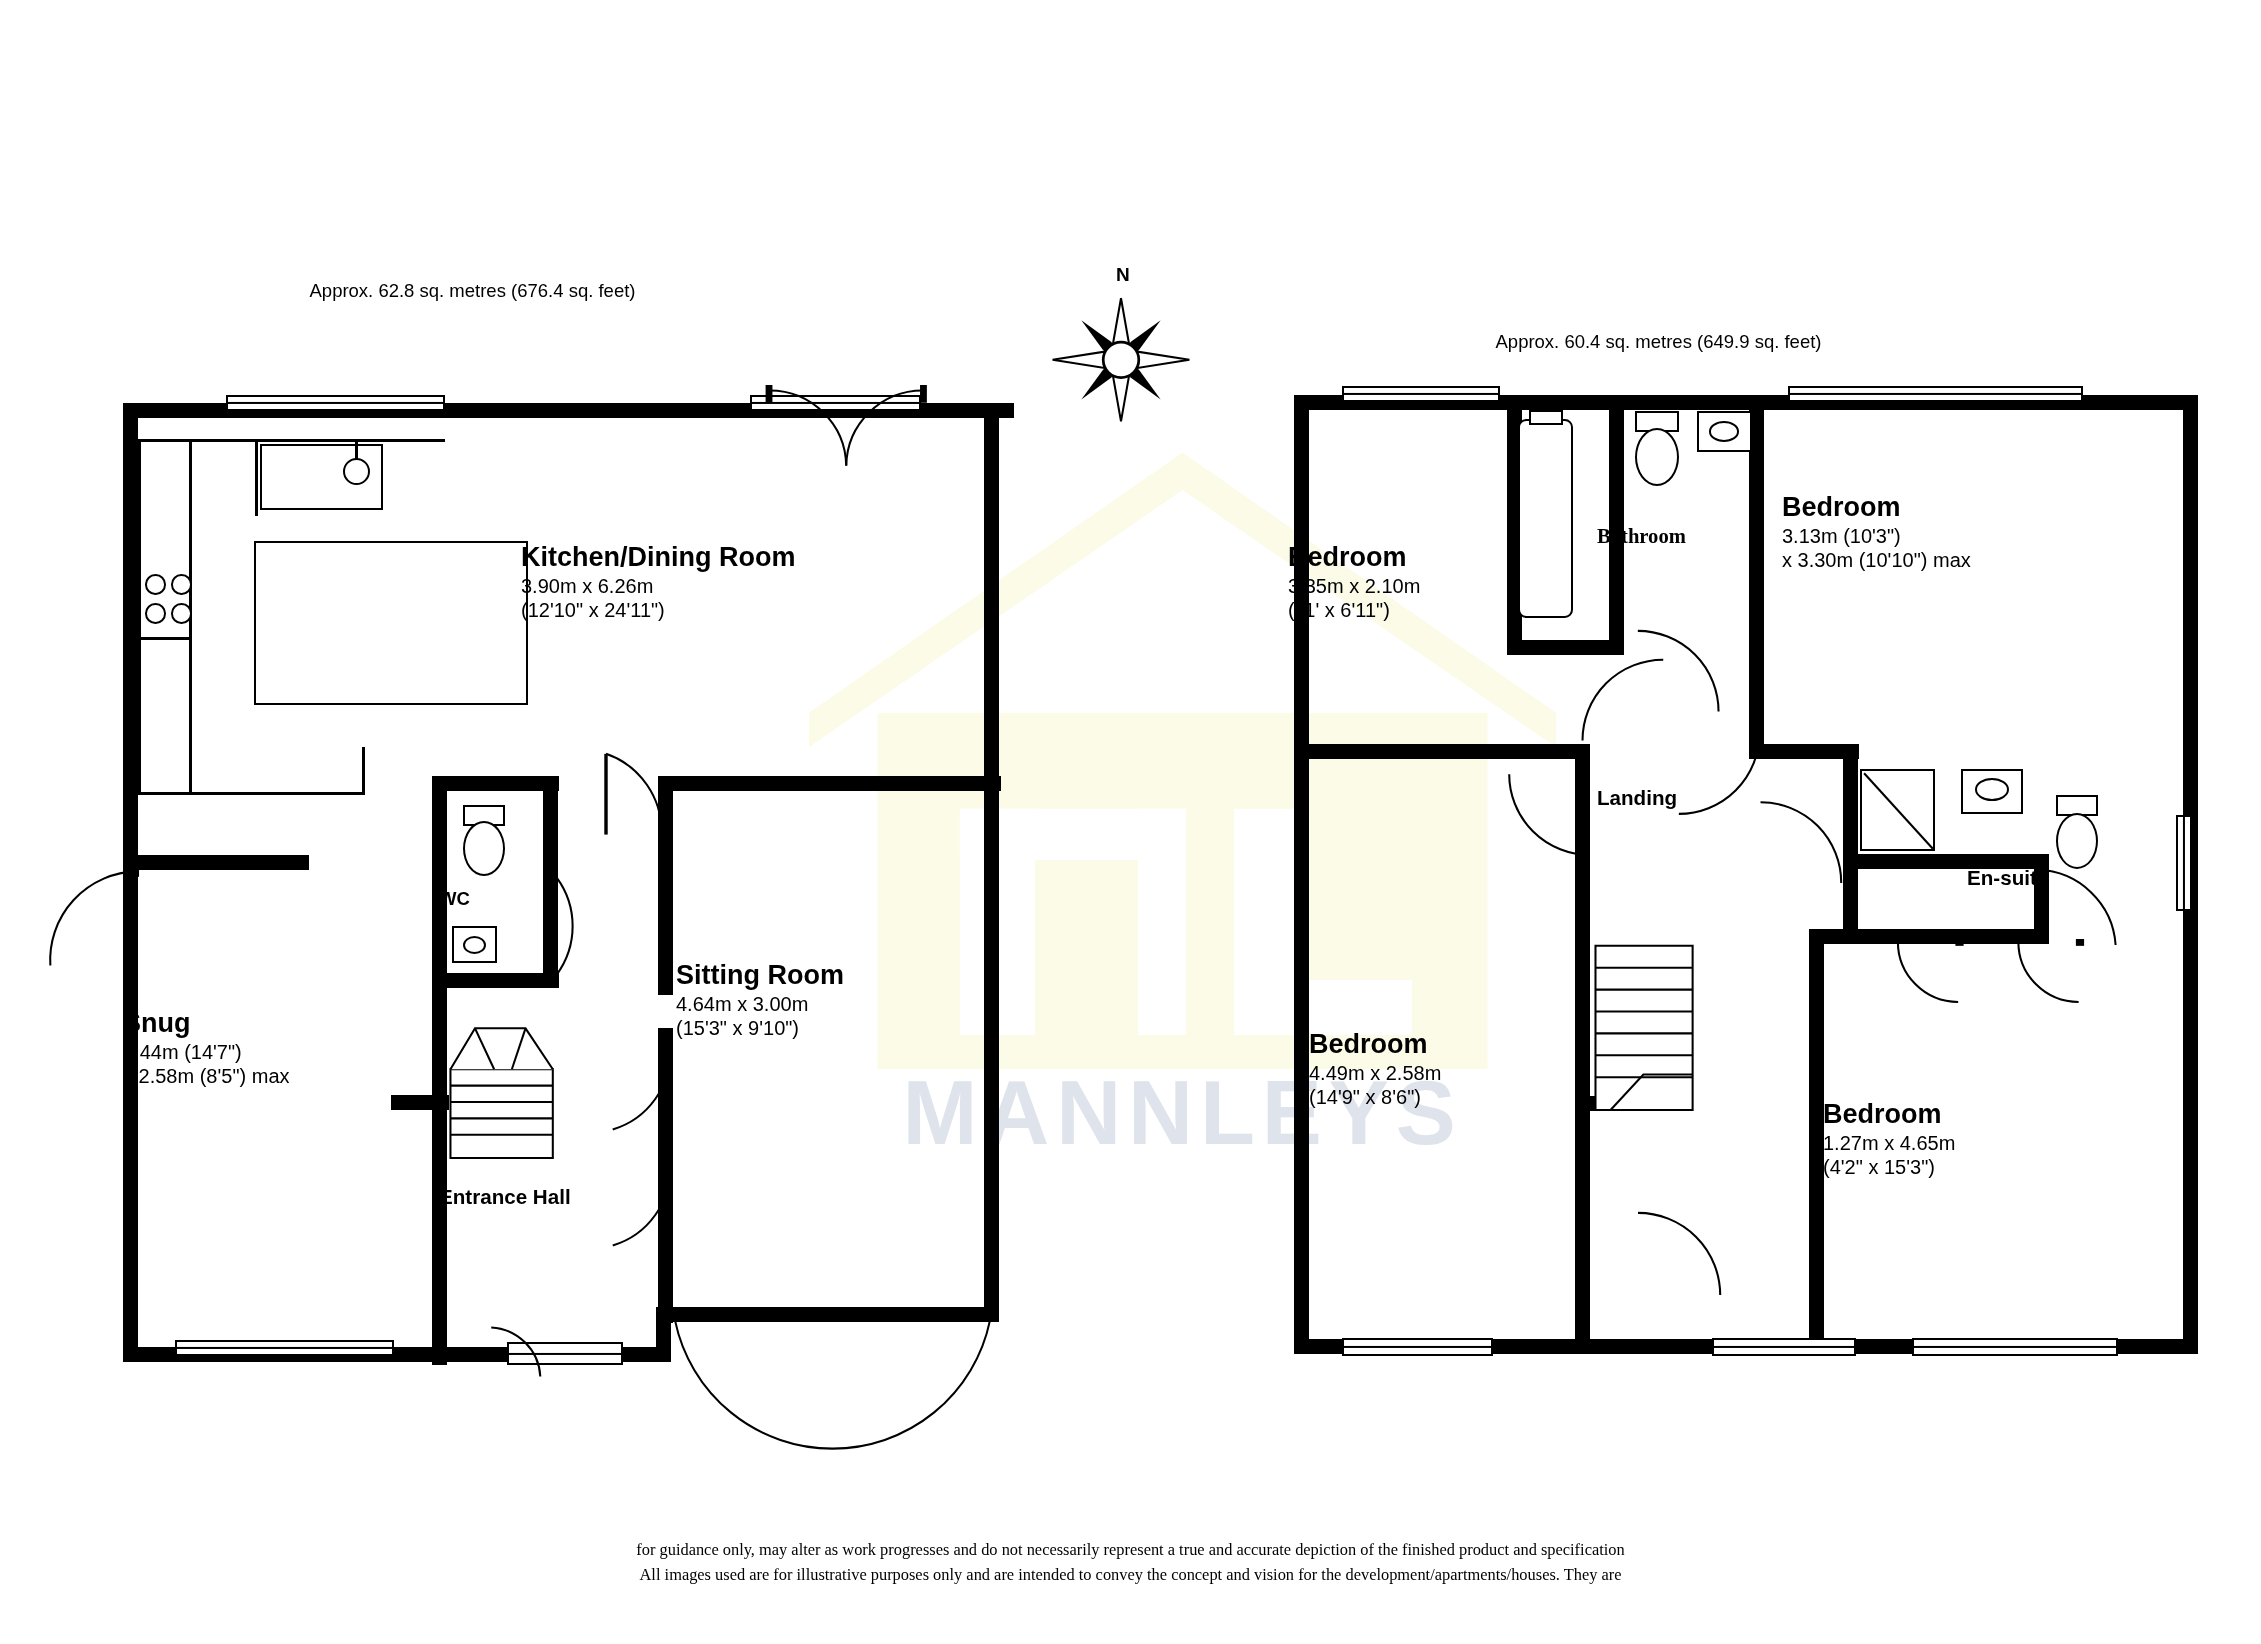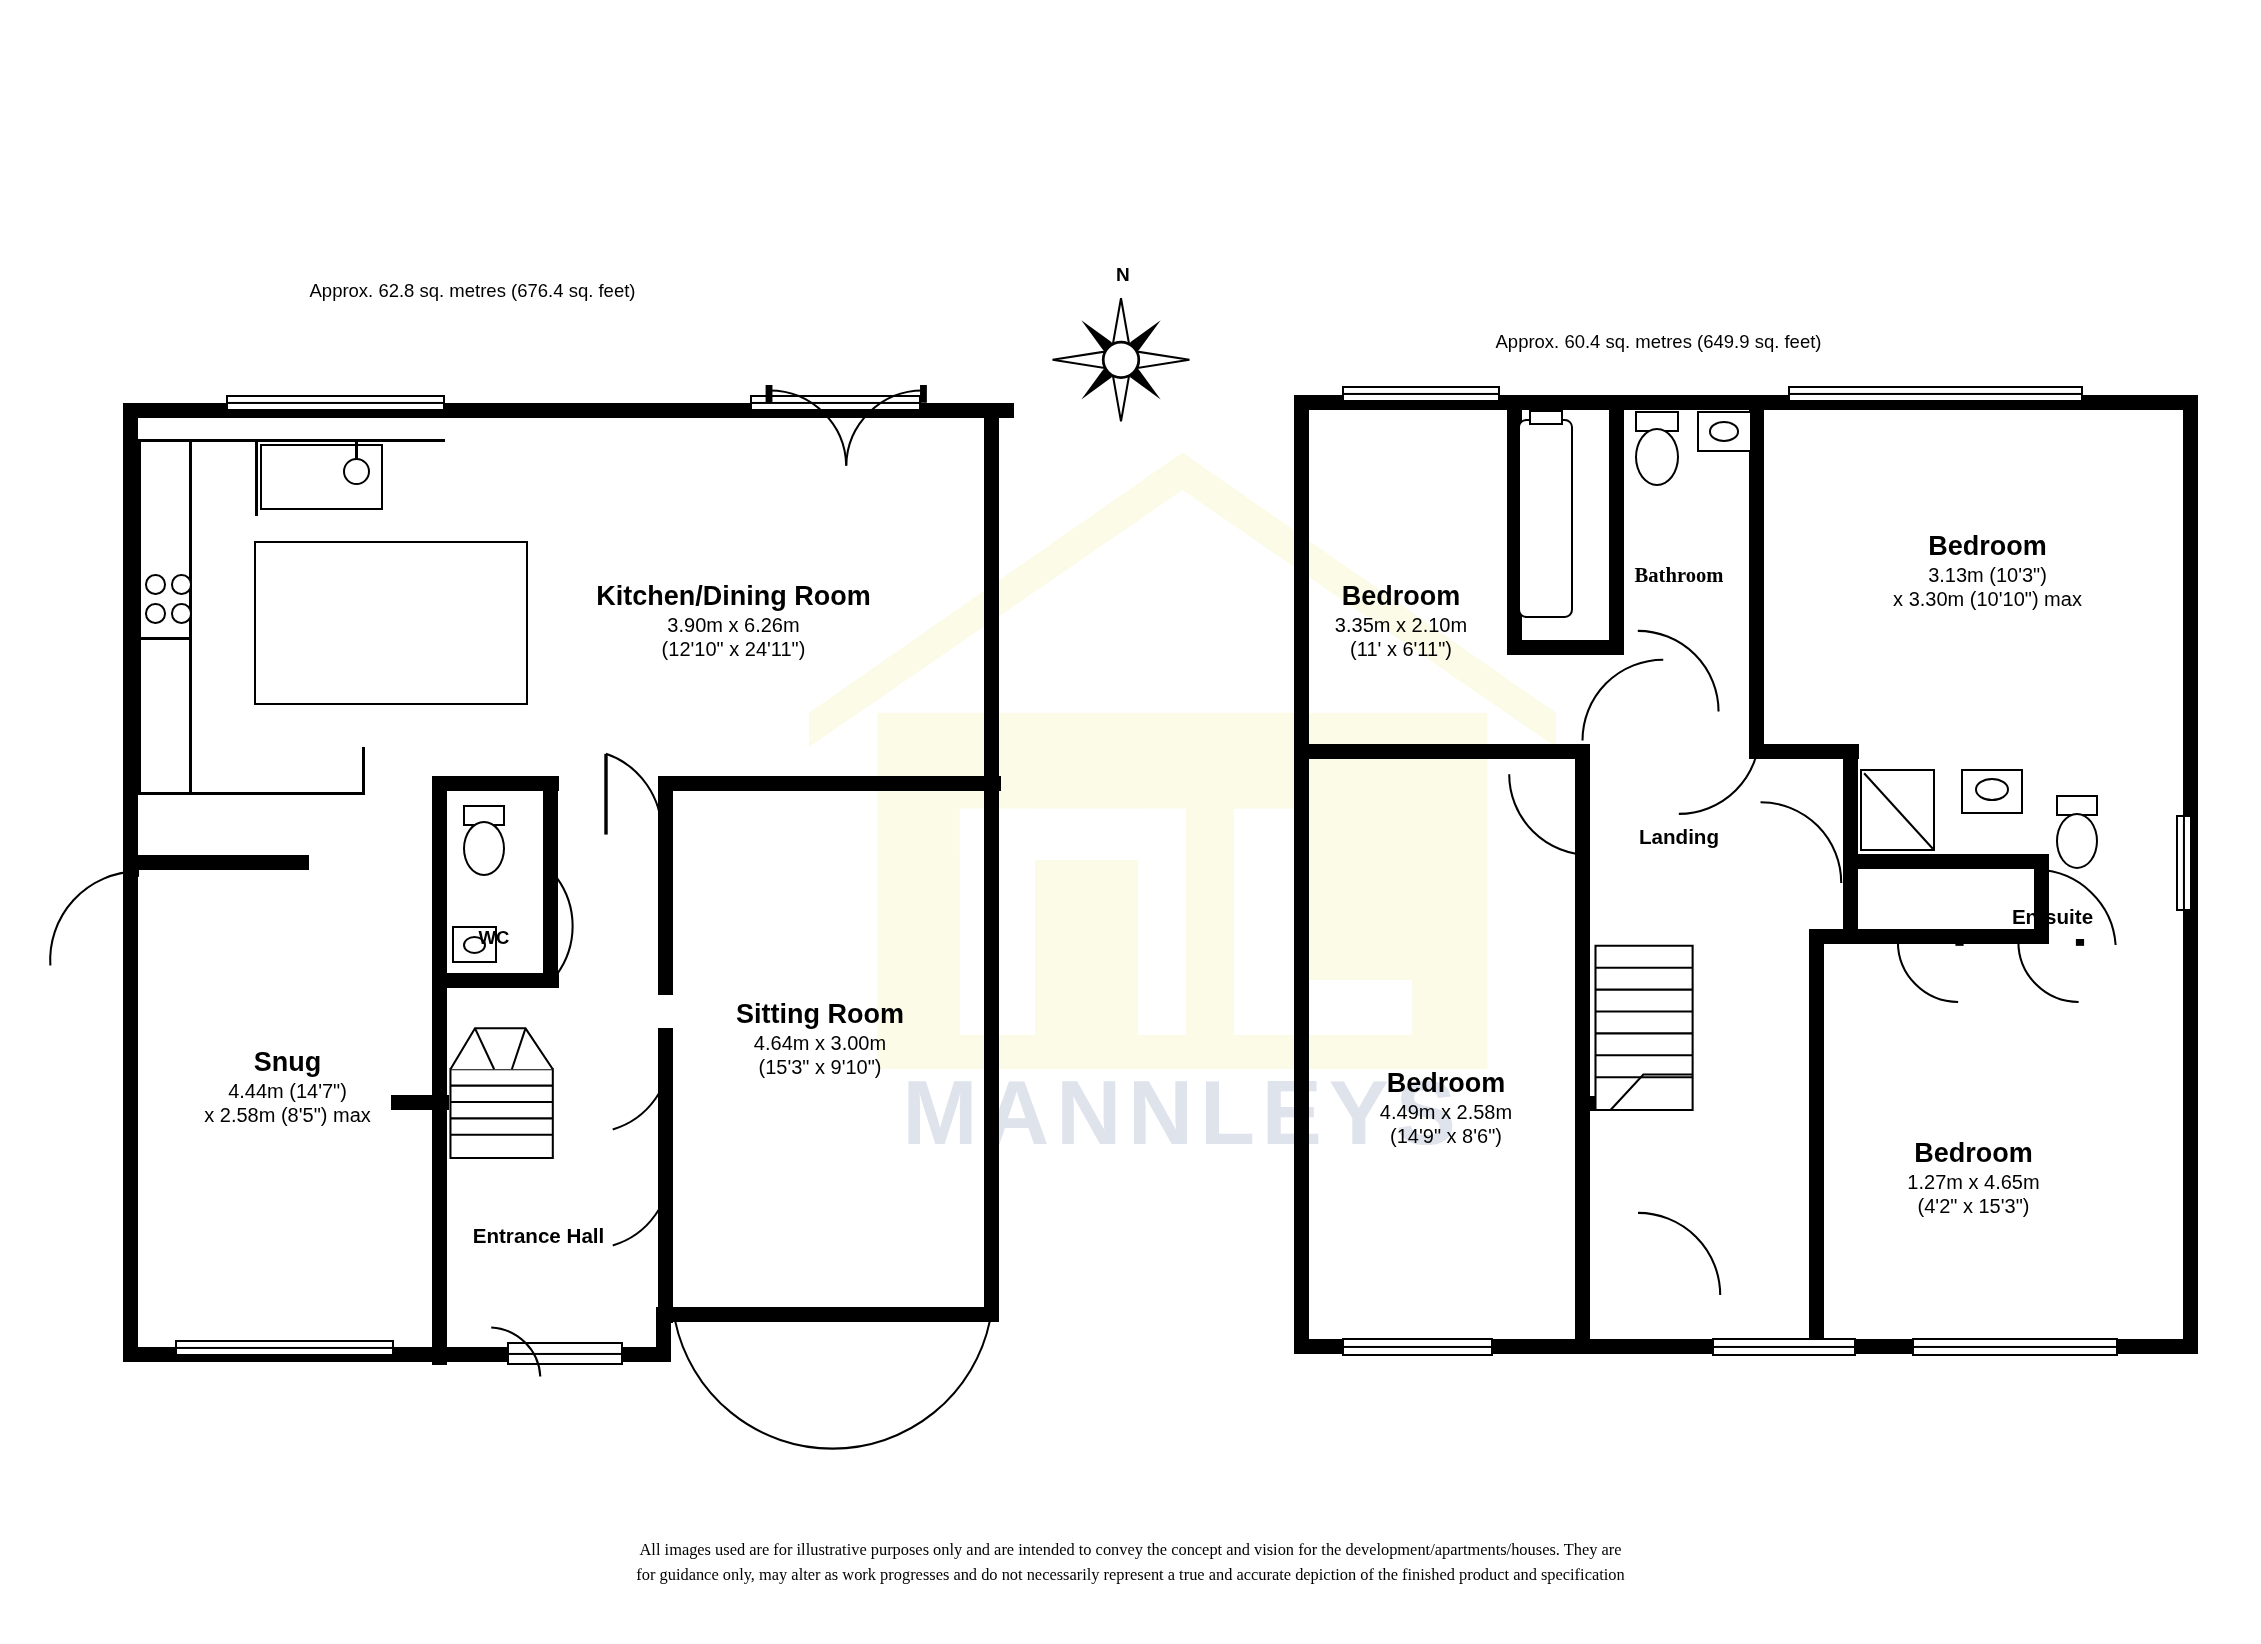--- a/index.html
+++ b/index.html
@@ -58,23 +58,21 @@
   .wall {
     position: absolute;
     background: #000000;
   }
   .thinline {
     position: absolute;
     background: #000000;
   }
   .room-label {
     position: absolute;
-    text-align: center;
     line-height: 1.22;
-    margin-top: 39px;
   }
   .room-label .nm {
     font-weight: bold;
     font-size: 27px;
     display: block;
   }
   .room-label .dim {
     font-size: 20px;
     display: block;
   }
@@ -409,18 +407,18 @@
       <span class="dim">(14'9" x 8'6")</span>
     </div>
     <div class="room-label" style="left:1823px; top:1098px; width:301px;">
       <span class="nm">Bedroom</span>
       <span class="dim">1.27m x 4.65m</span>
       <span class="dim">(4'2" x 15'3")</span>
     </div>
   </div>
 
   <div class="disclaimer" style="left:0; top:1538px;">
+    <div>for guidance only, may alter as work progresses and do not necessarily represent a true and accurate depiction of the finished product and specification</div>
     <div>All images used are for illustrative purposes only and are intended to convey the concept and vision for the development/apartments/houses. They are</div>
-    <div>for guidance only, may alter as work progresses and do not necessarily represent a true and accurate depiction of the finished product and specification</div>
   </div>
 
 </div>
 
 
 </body></html>

